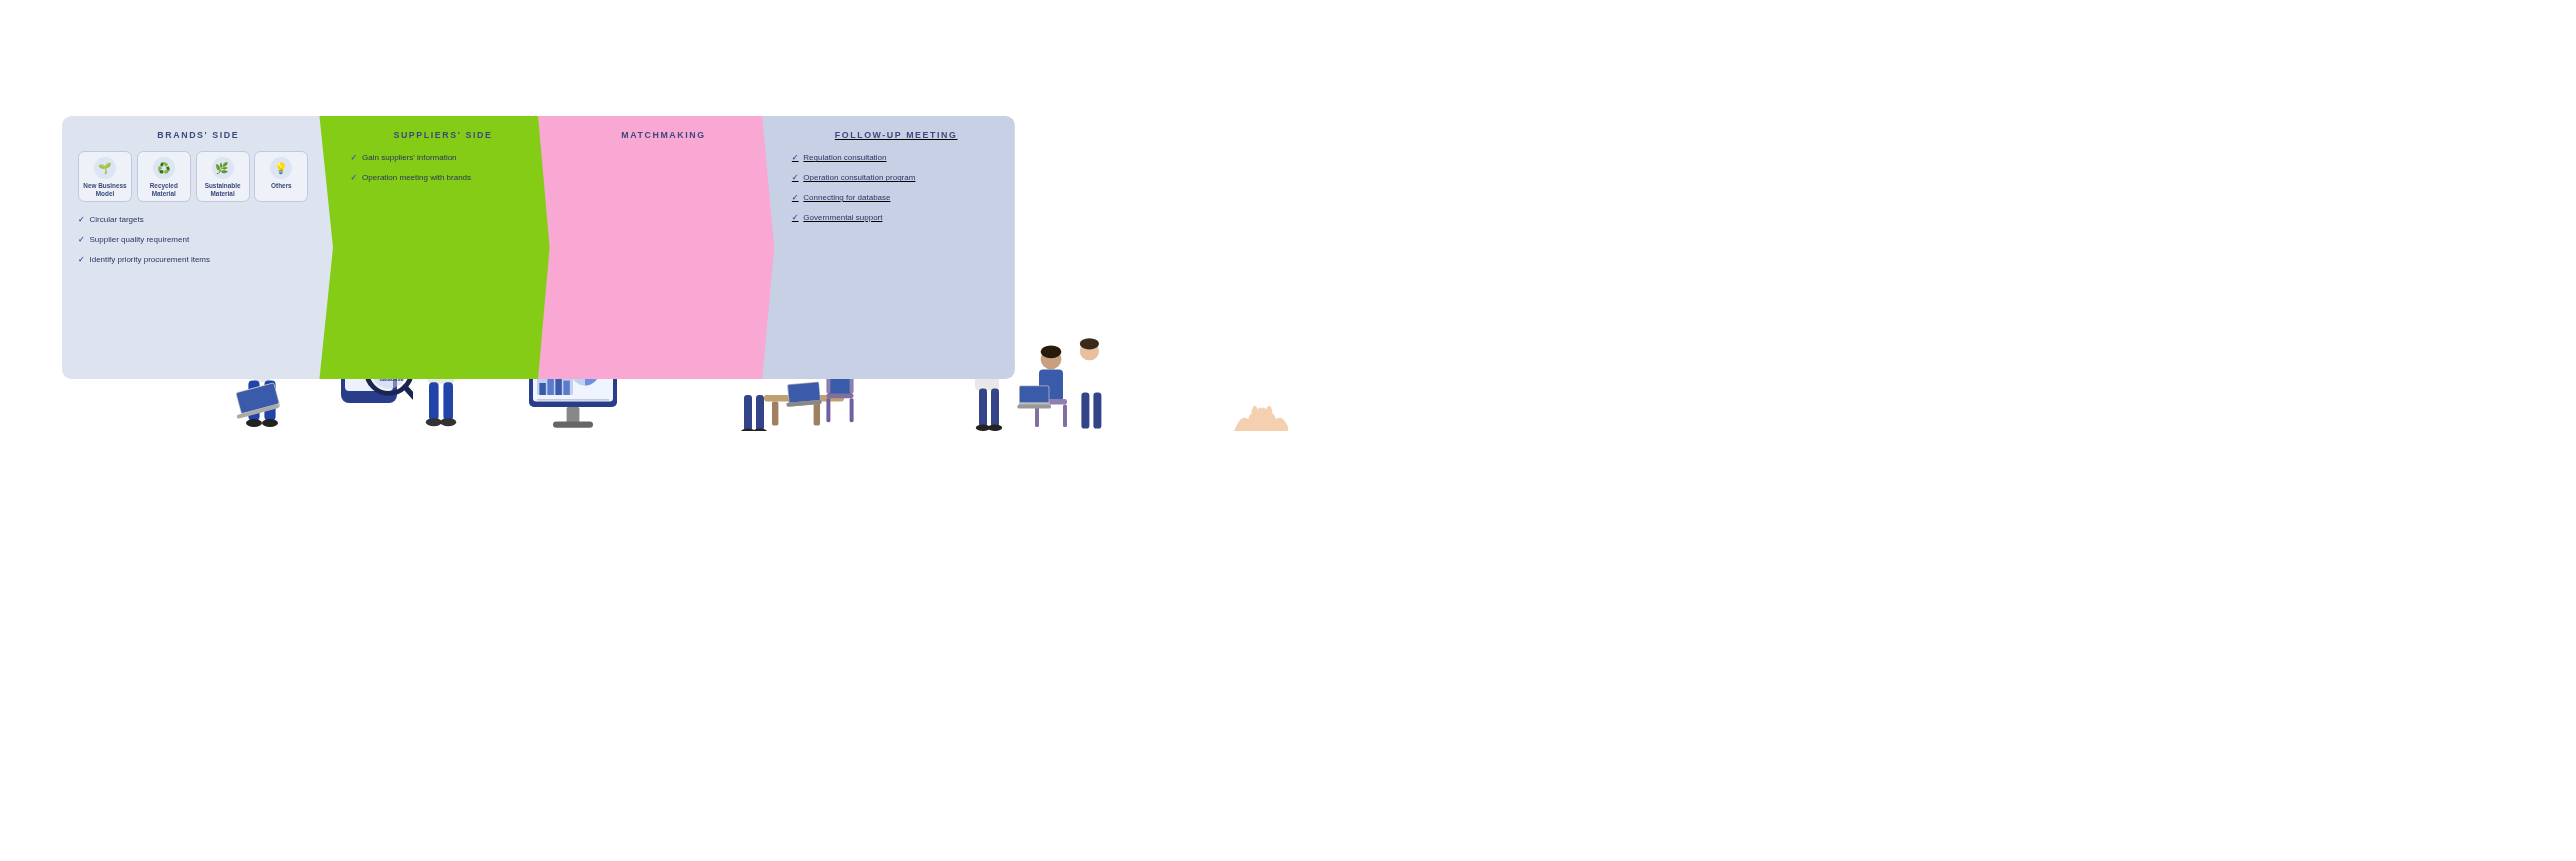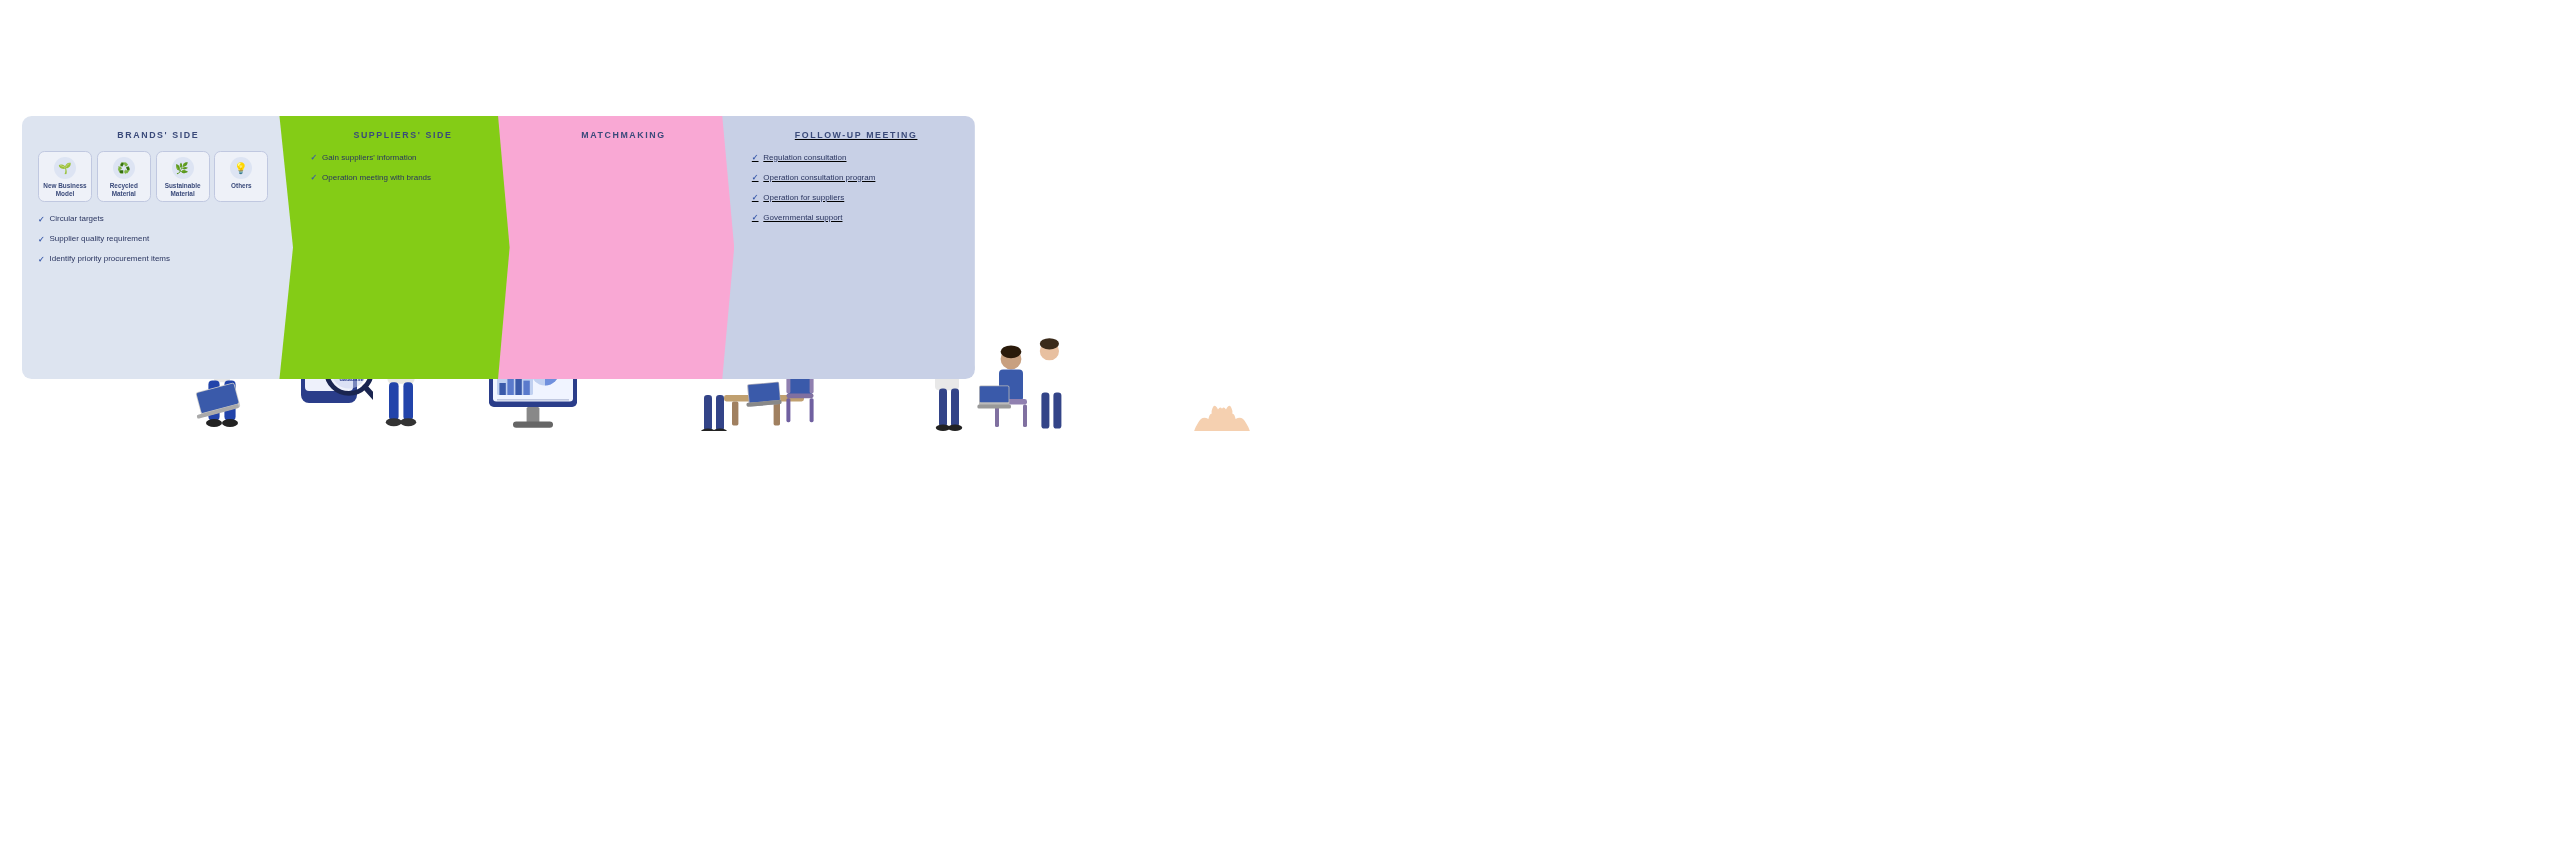--- a/index.html
+++ b/index.html
@@ -121,21 +121,21 @@
     }
 
     
     .bullet-list {
       list-style: none;
       padding: 0;
     }
 
     .bullet-list li {
       display: flex;
-      align-items: center;
+      align-items: flex-end;
       font-size: 8px;
       color: #2a3560;
       margin-bottom: 8px;
       line-height: 1.4;
     }
 
     .bullet-list li::before {
       content: "✓";
       color: #3a5aaa;
       font-weight: bold;
@@ -147,20 +147,21 @@
     
     svg text {
       font-family: 'Segoe UI', Arial, sans-serif;
     }
 
     .outer-wrapper {
       position: relative;
       display: flex;
       align-items: flex-start;
       padding-top: 48px;
+      margin-left: 40px;
     }
 
     .panels-row {
       display: flex;
       align-items: stretch;
       height: 247px;
     }
 
     .illustration-layer {
       position: absolute;
@@ -233,21 +234,21 @@
       <div class="section followup-section">
         <div class="section-title">FOLLOW-UP MEETING</div>
         <ul class="bullet-list">
           <li>
               <span>Regulation consultation</span>
             </li>
           <li>
               <span>Operation consultation program</span>
             </li>
           <li>
-              <span>Operation for suppliers</span>
+              <span>Connecting for database</span>
             </li>
           <li>
               <span>Governmental support</span>
             </li>
         </ul>
       </div>
     </div>
 
     <div class="illustration-layer">
 

